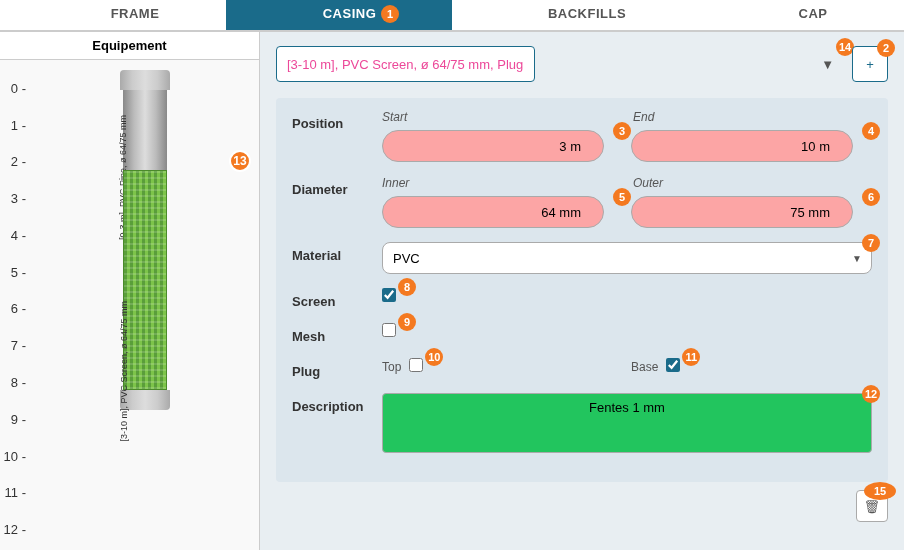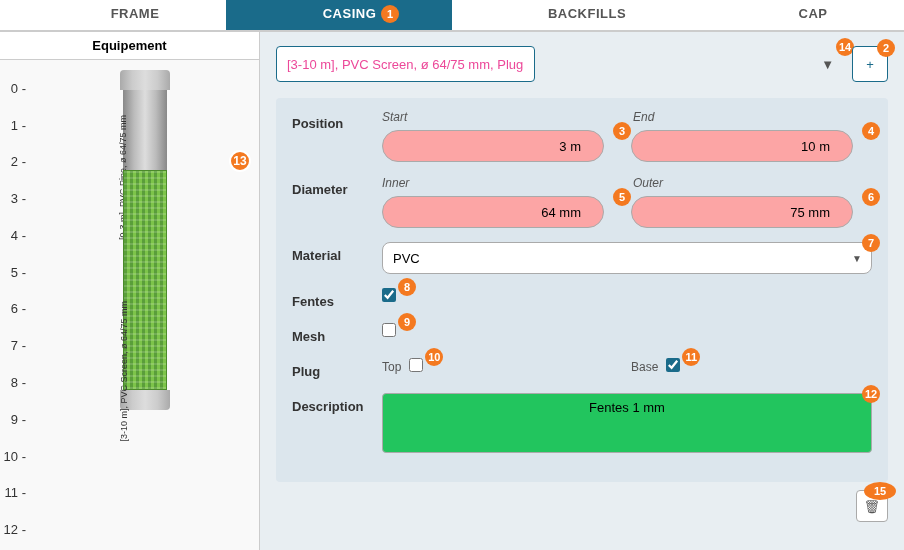--- a/index.html
+++ b/index.html
@@ -558,21 +558,21 @@
             <select class="form-select">
               <option>PVC</option>
             </select>
             <span class="select-arrow">▼</span>
             <div class="input-badge">7</div>
           </div>
         </div>
       </div>
 
       <div class="form-row">
-        <div class="form-label">Fentes</div>
+        <div class="form-label">Screen</div>
         <div class="form-fields">
           <div class="checkbox-row">
             <div style="position:relative; display:inline-block;">
               <input type="checkbox" class="checkbox-input" checked="" style="">
               <div class="input-badge" style="top:-10px; right:-20px;">8</div>
             </div>
           </div>
         </div>
       </div>
 

